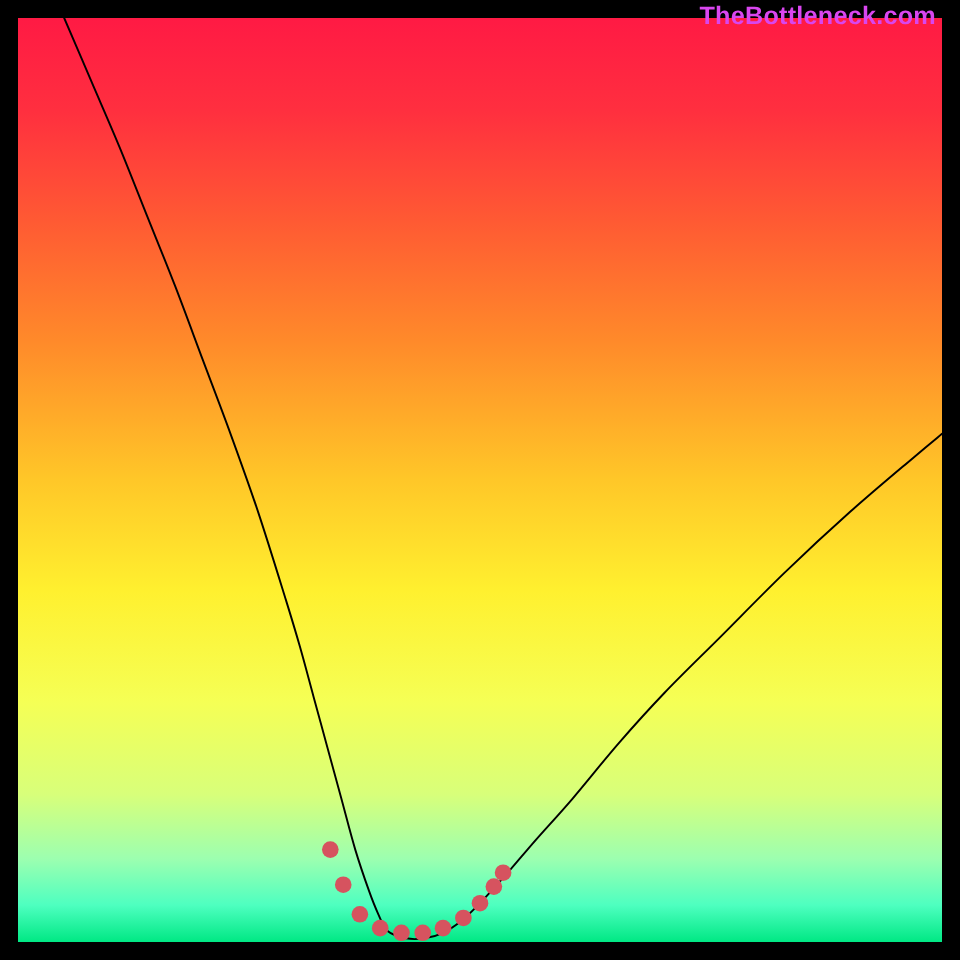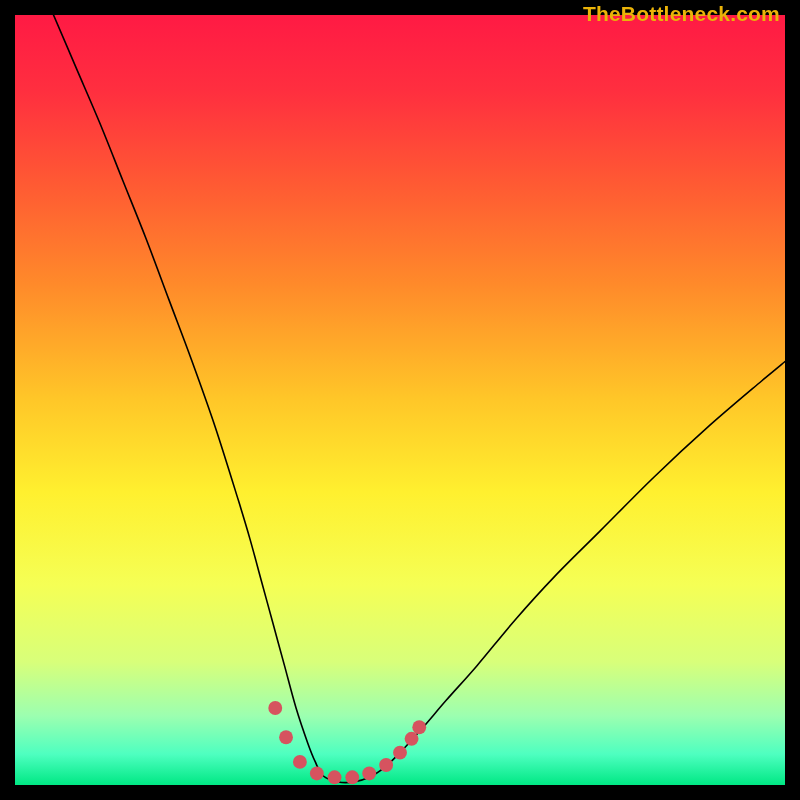--- a/index.html
+++ b/index.html
@@ -25,21 +25,21 @@
     width: 770px;
     height: 770px;
   }
   .watermark {
     position: absolute;
     top: 2px;
     right: 20px;
     font-family: Arial, Helvetica, sans-serif;
     font-size: 21px;
     font-weight: 600;
-    color: #eab308;
+    color: #d946ef;
     letter-spacing: 0.2px;
   }
   svg { display: block; }
 </style>
 </head>
 <body>
 
 <div class="frame">
   <svg class="plot" viewBox="0 0 770 770">
     <defs>

